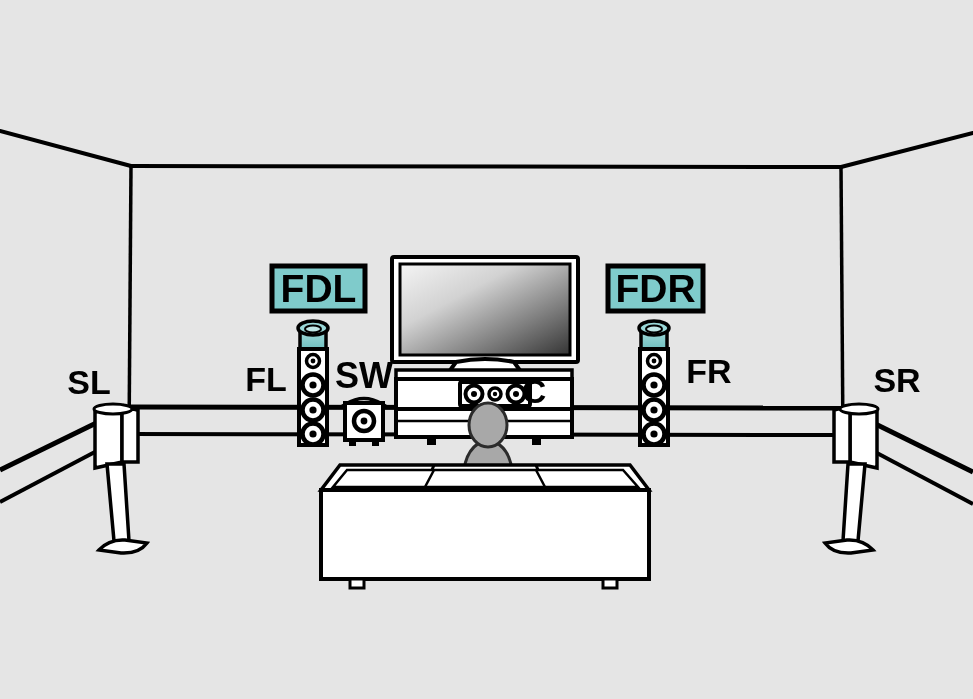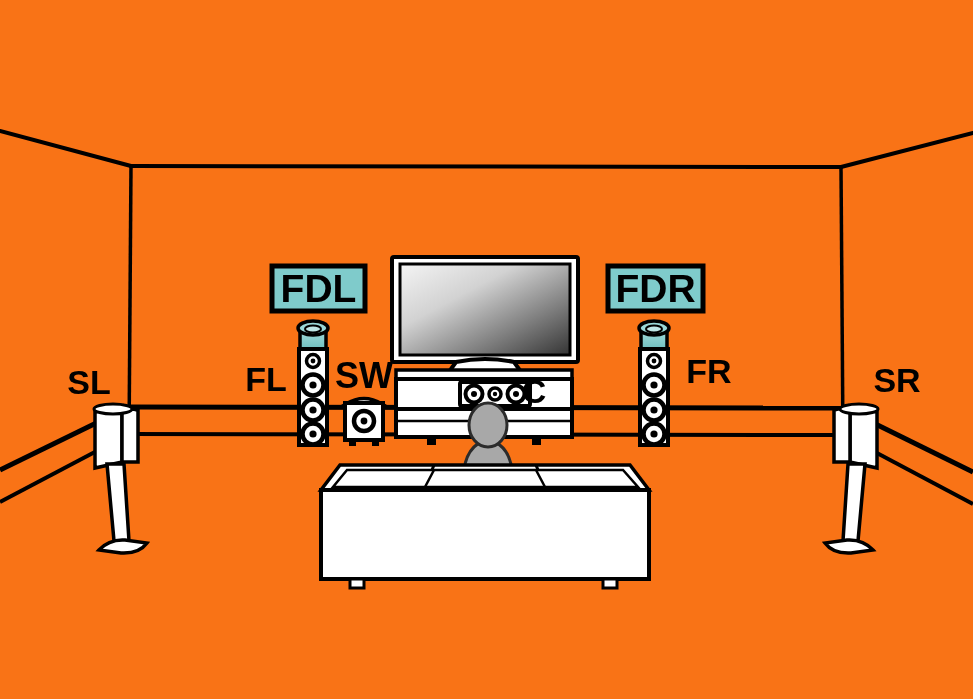--- a/index.html
+++ b/index.html
@@ -8,21 +8,21 @@
     padding: 0;
     background: #ffffff;
   }
   body {
     font-family: "Liberation Sans", sans-serif;
   }
   #diagram-root {
     position: relative;
     width: 973px;
     height: 699px;
-    background: #f97316;
+    background: #e5e5e5;
     overflow: hidden;
   }
   #scene-svg {
     position: absolute;
     left: 0;
     top: 0;
     width: 973px;
     height: 699px;
     display: block;
   }

